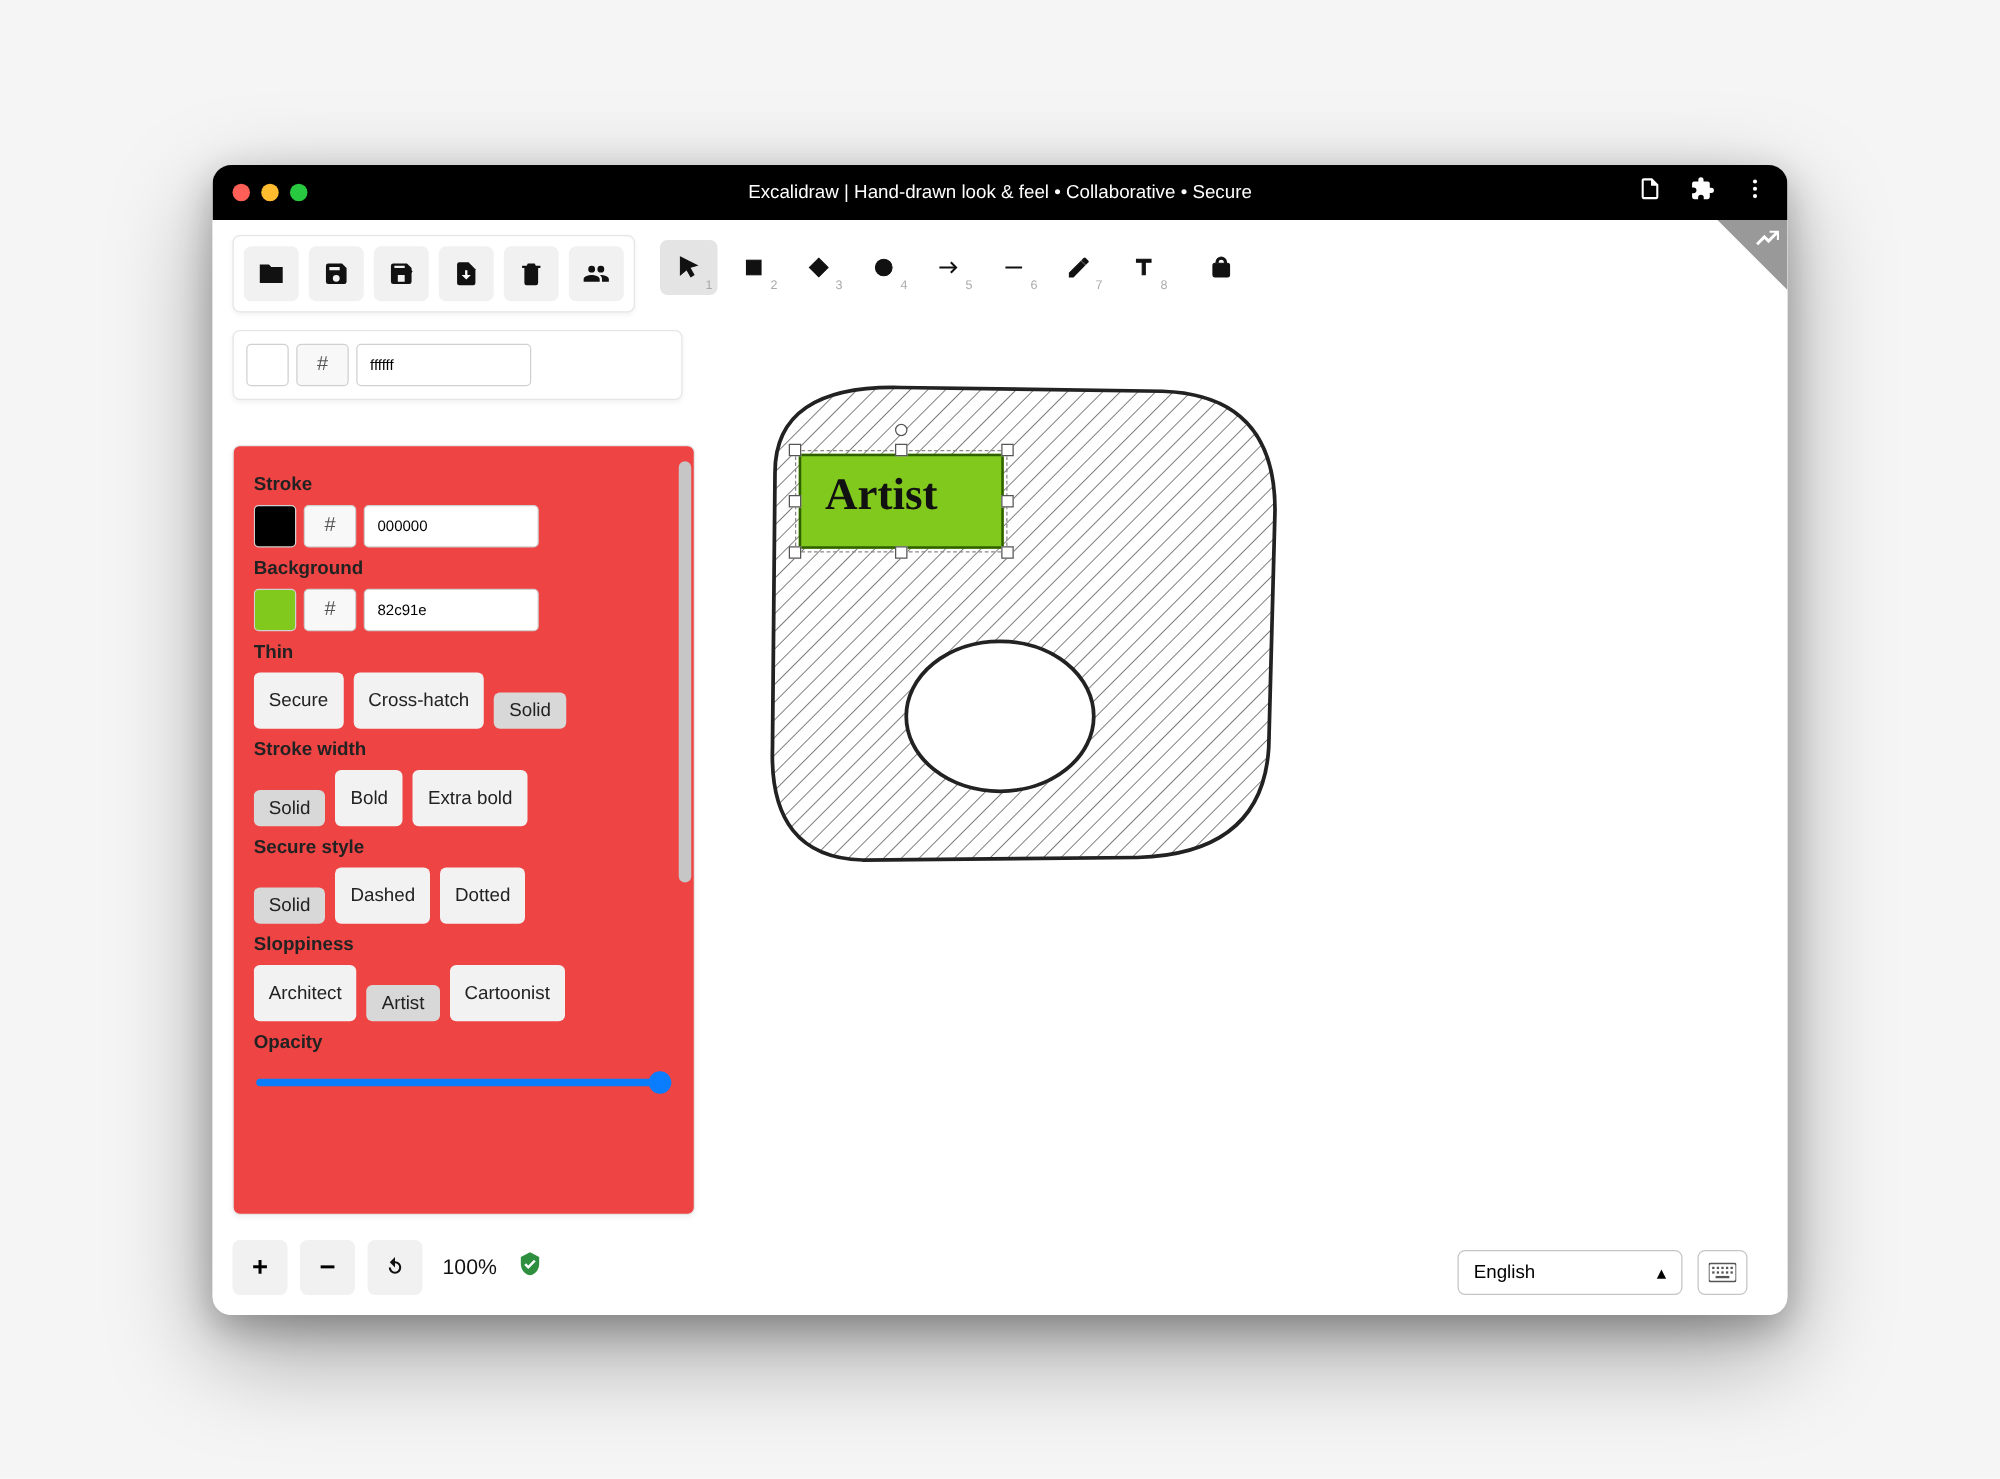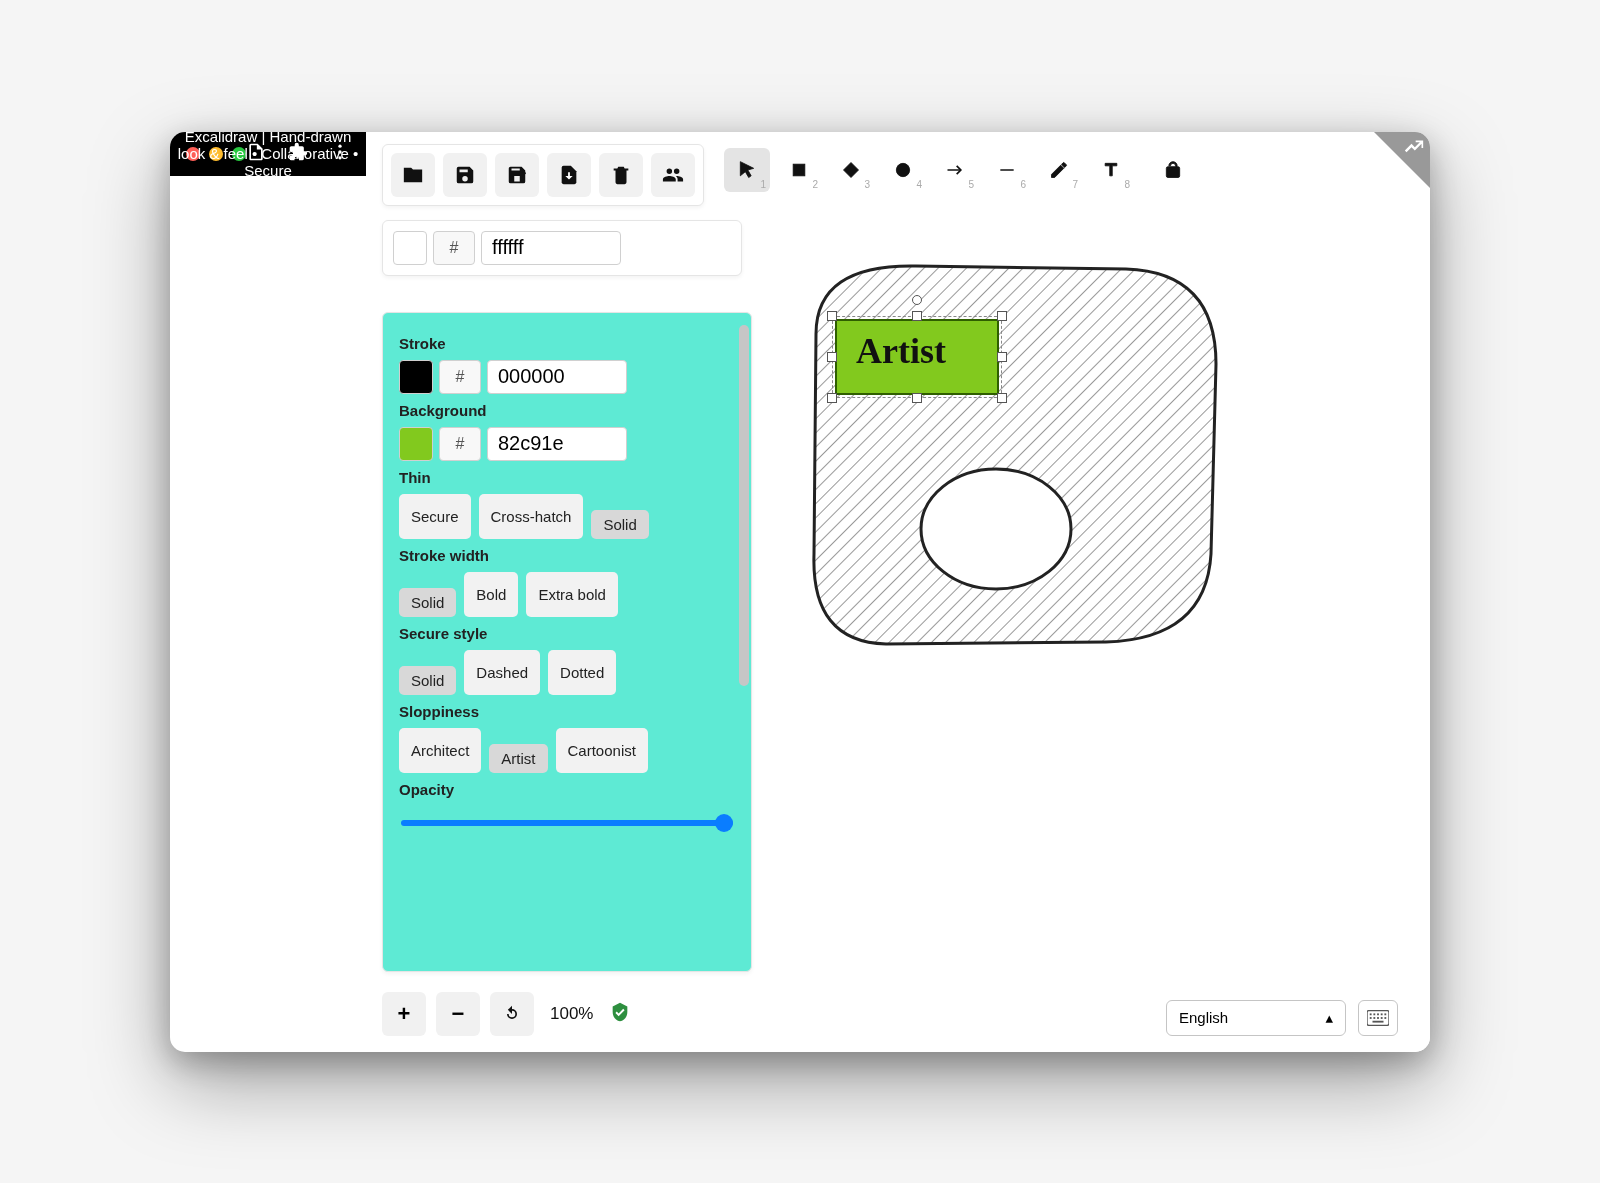--- a/index.html
+++ b/index.html
@@ -13,21 +13,21 @@
     padding: 30px;
   }
   .window {
     width: 1260px;
     height: 920px;
     background: #fff;
     border-radius: 15px;
     overflow: hidden;
     box-shadow: 0 30px 80px rgba(0,0,0,0.35), 0 10px 30px rgba(0,0,0,0.25);
     display: flex;
-    flex-direction: row;
+    flex-direction: column;
     position: relative;
   }
   
   .titlebar {
     height: 44px;
     background: #000;
     display: flex;
     align-items: center;
     padding: 0 16px;
     flex-shrink: 0;
@@ -109,29 +109,29 @@
     width: 34px; height: 34px; border-radius: 4px; border: 1px solid #d0d0d0;
   }
   .hash-box {
     width: 42px; height: 34px; border: 1px solid #d0d0d0; border-radius: 4px;
     display: flex; align-items: center; justify-content: center;
     color: #555; font-size: 16px; background: #f8f8f8;
   }
   .color-input {
     height: 34px; width: 140px;
     border: 1px solid #d0d0d0; border-radius: 4px;
-    padding: 0 10px; font-size: 20px;
+    padding: 0 10px; font-size: 12px;
   }
   
   .props-panel {
     position: absolute;
     left: 16px; top: 180px;
     bottom: 80px;
     width: 370px;
-    background: #5eead4;
+    background: #ef4444;
     border: 1px solid #e5e5e5;
     border-radius: 6px;
     box-shadow: 0 2px 4px rgba(0,0,0,0.05);
     padding: 14px 16px;
     overflow: hidden;
   }
   .props-inner {
     overflow-y: hidden;
     height: 100%;
   }

